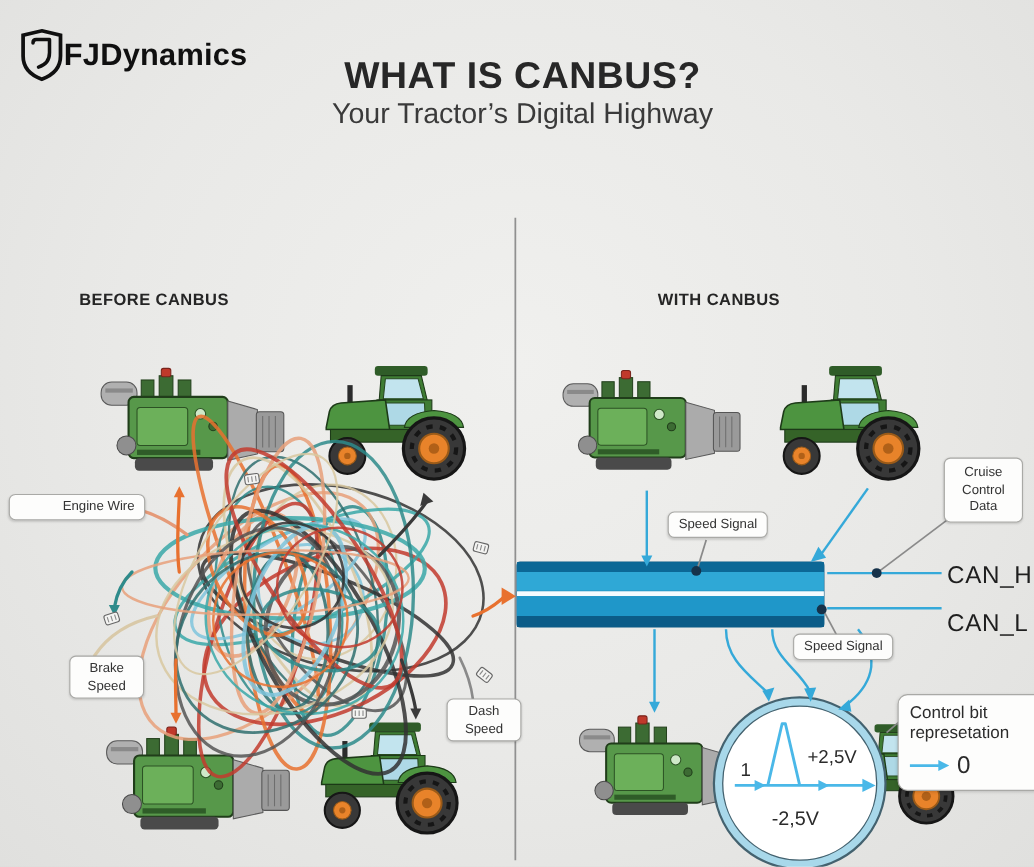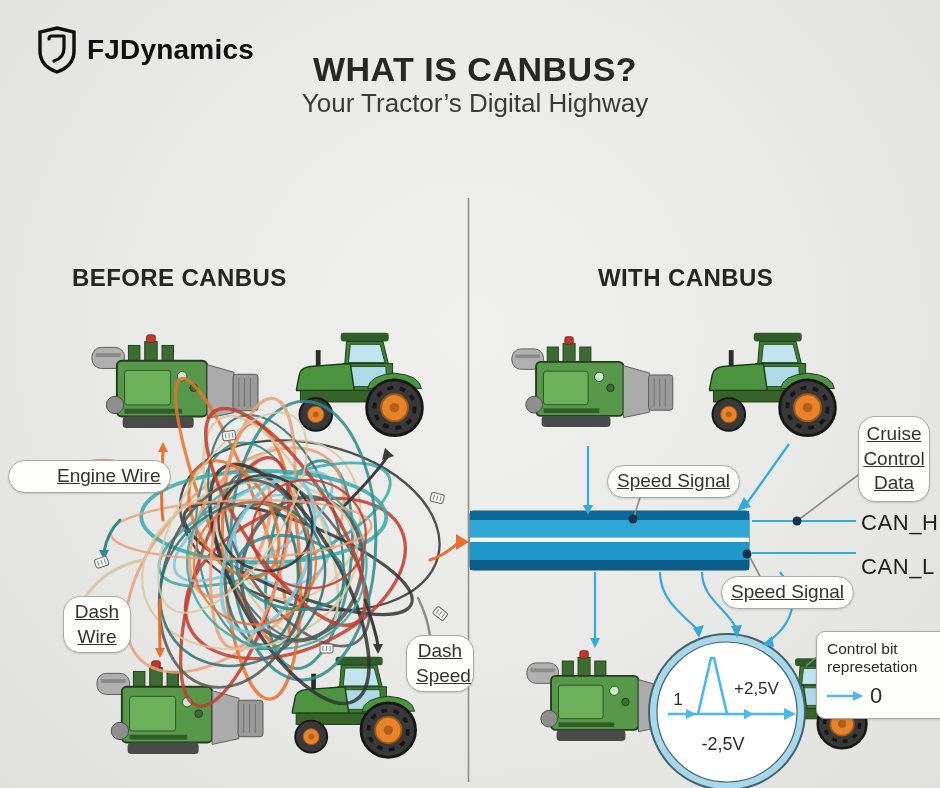--- a/index.html
+++ b/index.html
@@ -5,28 +5,28 @@
   :root{
     --accent_blue:#35a9d9; --wire_orange:#e8712f; --bus_blue:#1b96c8;
     --tractor_green:#4d9440; --wheel_orange:#e8832a;
   }
   html,body{margin:0;padding:0;}
   body{font-family:"Liberation Sans",sans-serif;background:#d8d8d6;}
   .stage{position:relative;width:940px;height:788px;overflow:hidden;
     background:radial-gradient(ellipse at 50% 42%,#f0f0ee 0%,#e9e9e7 55%,#e0e0de 100%);}
   .scene{position:absolute;left:0;top:0;z-index:1;}
   .txt{position:absolute;z-index:2;color:#2b2b2b;}
-  .logo{left:37px;top:26px;display:flex;align-items:center;gap:10px;}
+  .logo{left:18px;top:26px;display:flex;align-items:center;}
   .logo-text{font-size:28px;font-weight:700;color:#101010;letter-spacing:.2px;}
   .title-block{left:240px;top:52px;width:470px;text-align:center;}
   .main-title{font-size:34px;font-weight:800;color:#272727;letter-spacing:.5px;line-height:1.05;}
   .subtitle{font-size:26px;font-weight:400;color:#3a3a3a;margin-top:0;}
-  .section-heading{font-size:24px;font-weight:800;color:#252525;letter-spacing:.4px;}
-  .callout{position:absolute;z-index:2;background:#fdfdfc;border:1.4px solid #a9a9a6;border-radius:17px;
-    color:#333;font-size:19px;line-height:1.3;padding:3px 9px;box-shadow:0 1px 2px rgba(0,0,0,.14);text-decoration:underline;}
+  .section-heading{font-size:15px;font-weight:800;color:#252525;letter-spacing:.4px;}
+  .callout{position:absolute;z-index:2;background:#fdfdfc;border:1.4px solid #a9a9a6;border-radius:6px;
+    color:#333;font-size:12px;line-height:1.3;padding:3px 9px;box-shadow:0 1px 2px rgba(0,0,0,.14);}
   .callout.center{text-align:center;}
   .can-label{position:absolute;z-index:2;font-size:22px;color:#1e1e1e;letter-spacing:.6px;}
   .bitbox{left:816px;top:631px;width:112px;padding:8px 10px 9px;background:#fdfdfc;
     border:1.4px solid #a9a9a6;border-radius:9px;box-shadow:0 1px 3px rgba(0,0,0,.16);
     font-size:15.5px;color:#2b2b2b;z-index:2;position:absolute;}
   .bit-row{display:flex;align-items:center;gap:7px;margin-top:7px;}
   .bit-zero{font-size:22px;color:#2b2b2b;}
 </style>
 </head>
 <body>
@@ -243,22 +243,22 @@
   </div>
 
   <div class="txt title-block">
     <div class="main-title">WHAT IS CANBUS?</div>
     <div class="subtitle">Your Tractor’s Digital Highway</div>
   </div>
 
   <div class="txt section-heading" style="left:72px;top:264px;">BEFORE CANBUS</div>
   <div class="txt section-heading" style="left:598px;top:264px;">WITH CANBUS</div>
 
-  <div class="callout" style="left:8px;top:460px;padding-left:48px;">Engine Wire</div>
-  <div class="callout center" style="left:63px;top:596px;width:48px;">Dash Wire</div>
+  <div class="callout" style="left:8px;top:449px;padding-left:48px;">Engine Wire</div>
+  <div class="callout center" style="left:63px;top:596px;width:48px;">Brake Speed</div>
   <div class="callout center" style="left:406px;top:635px;width:48px;">Dash Speed</div>
 
   <div class="callout" style="left:607px;top:465px;">Speed Signal</div>
   <div class="callout" style="left:721px;top:576px;">Speed Signal</div>
   <div class="callout center" style="left:858px;top:416px;width:62px;padding:5px 4px;">Cruise Control Data</div>
 
   <div class="can-label" style="left:861px;top:510px;">CAN_H</div>
   <div class="can-label" style="left:861px;top:554px;">CAN_L</div>
 
   <div class="bitbox">

